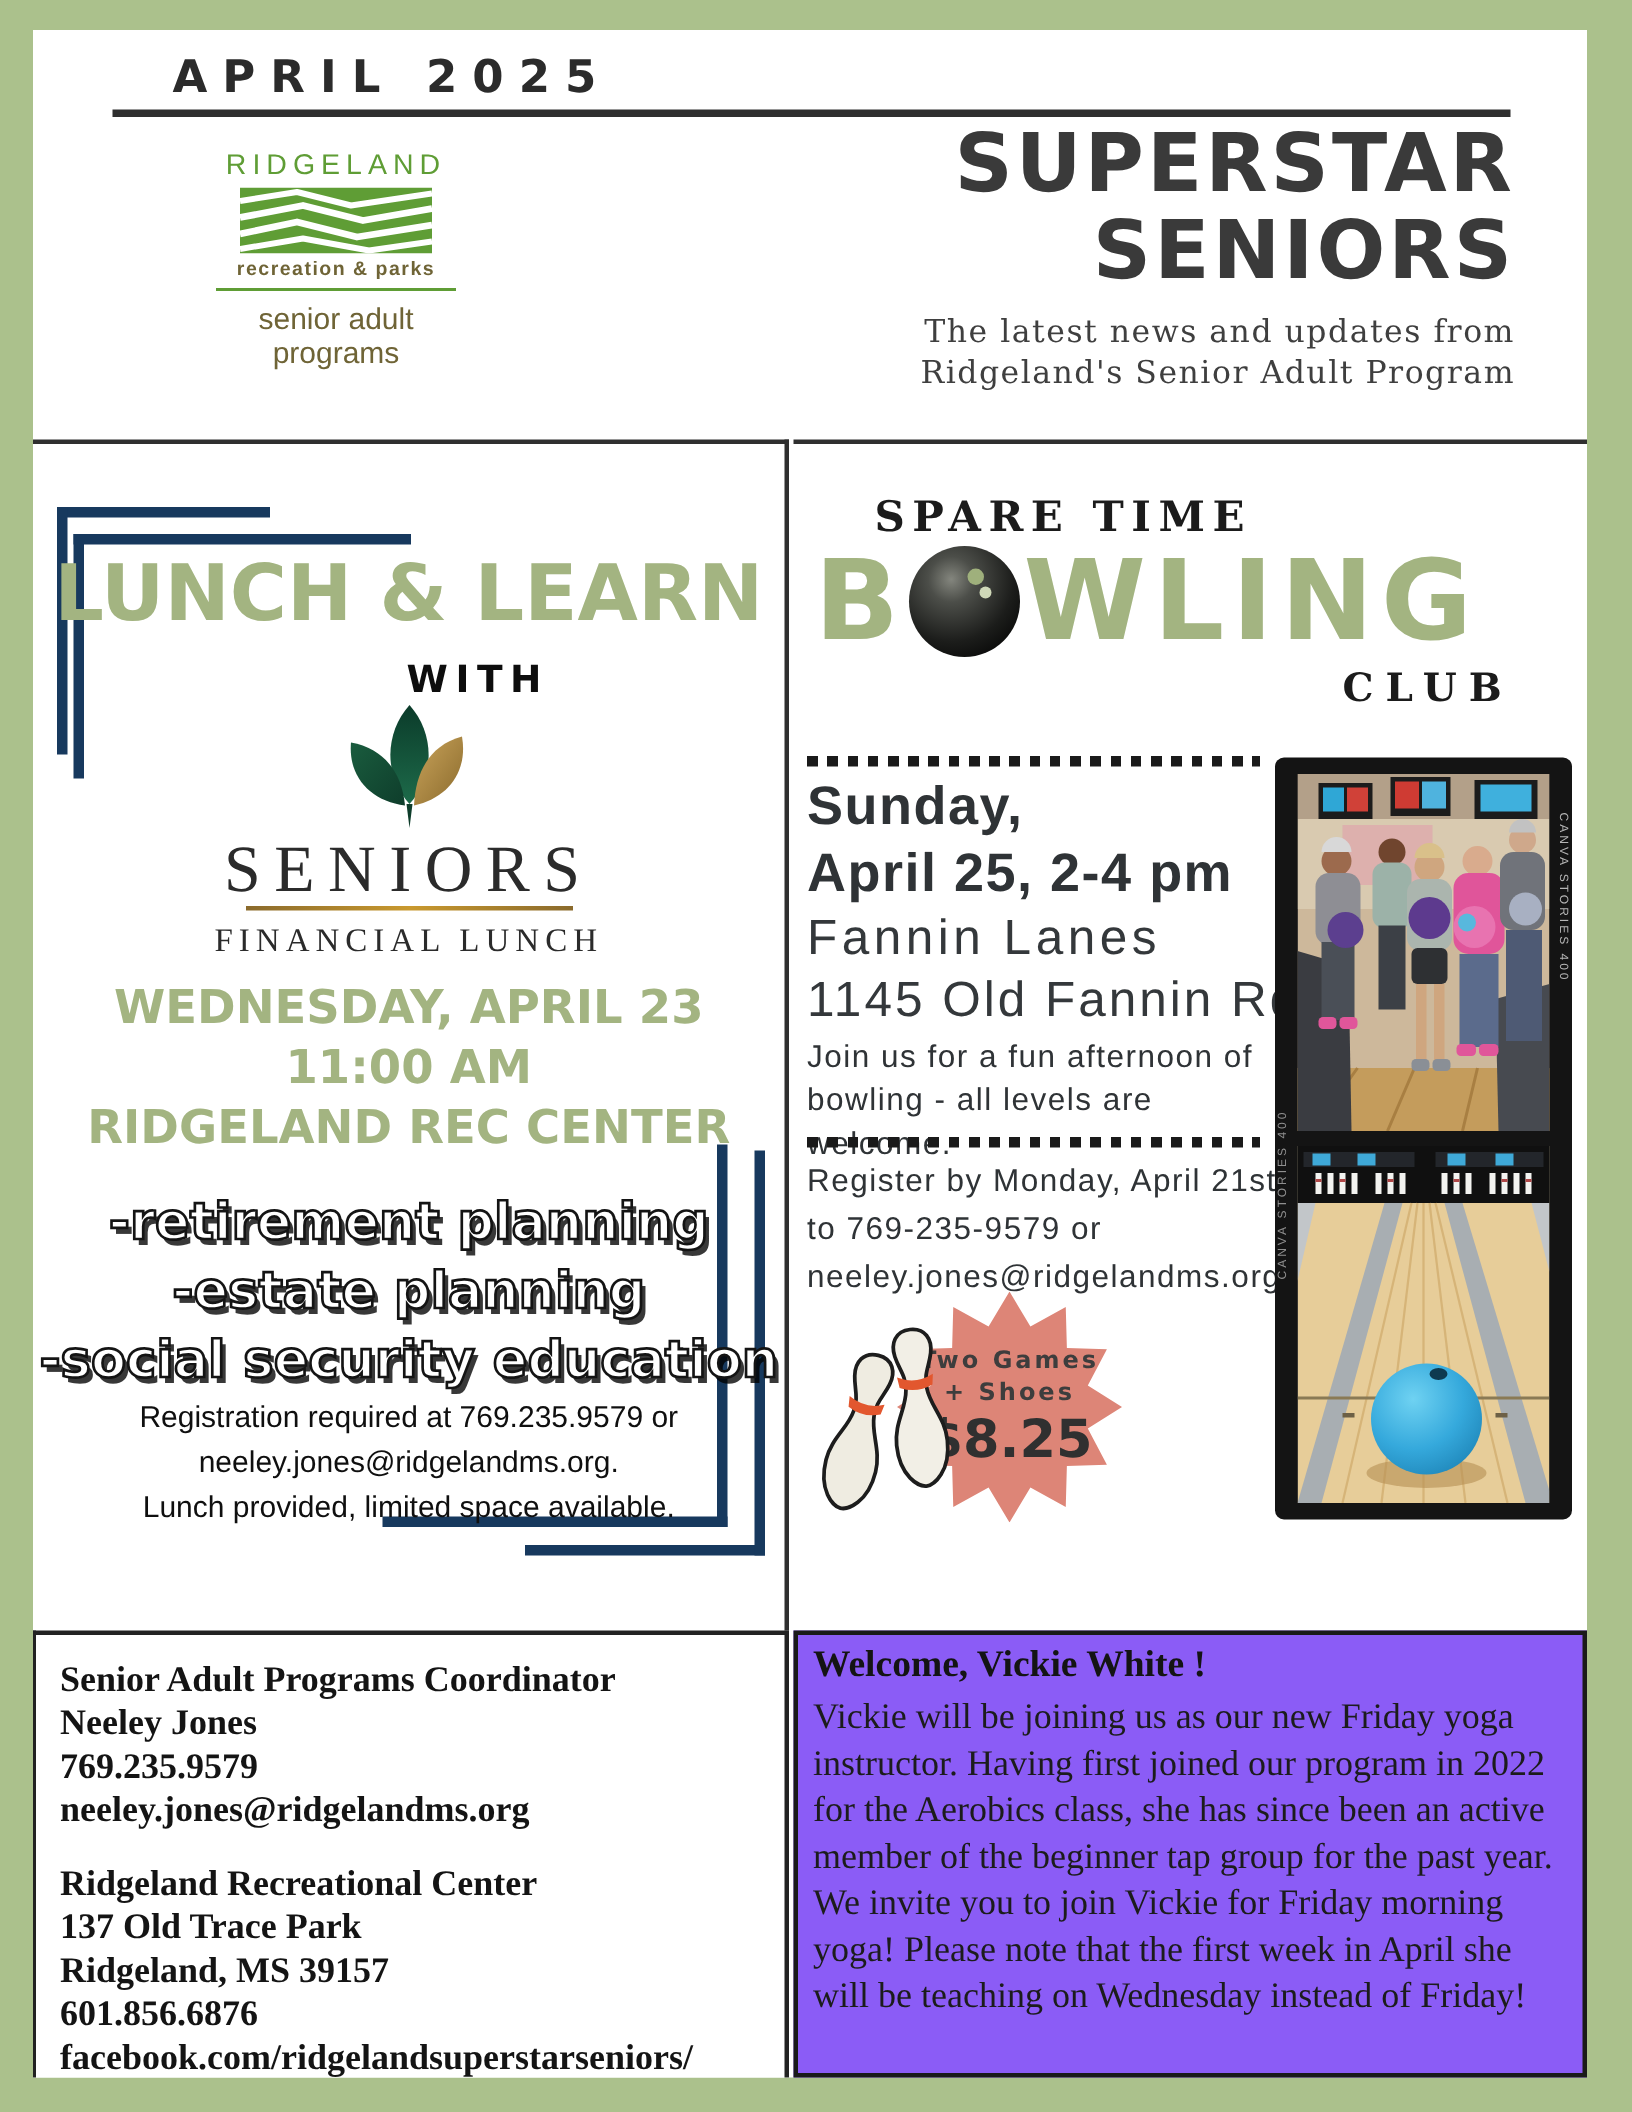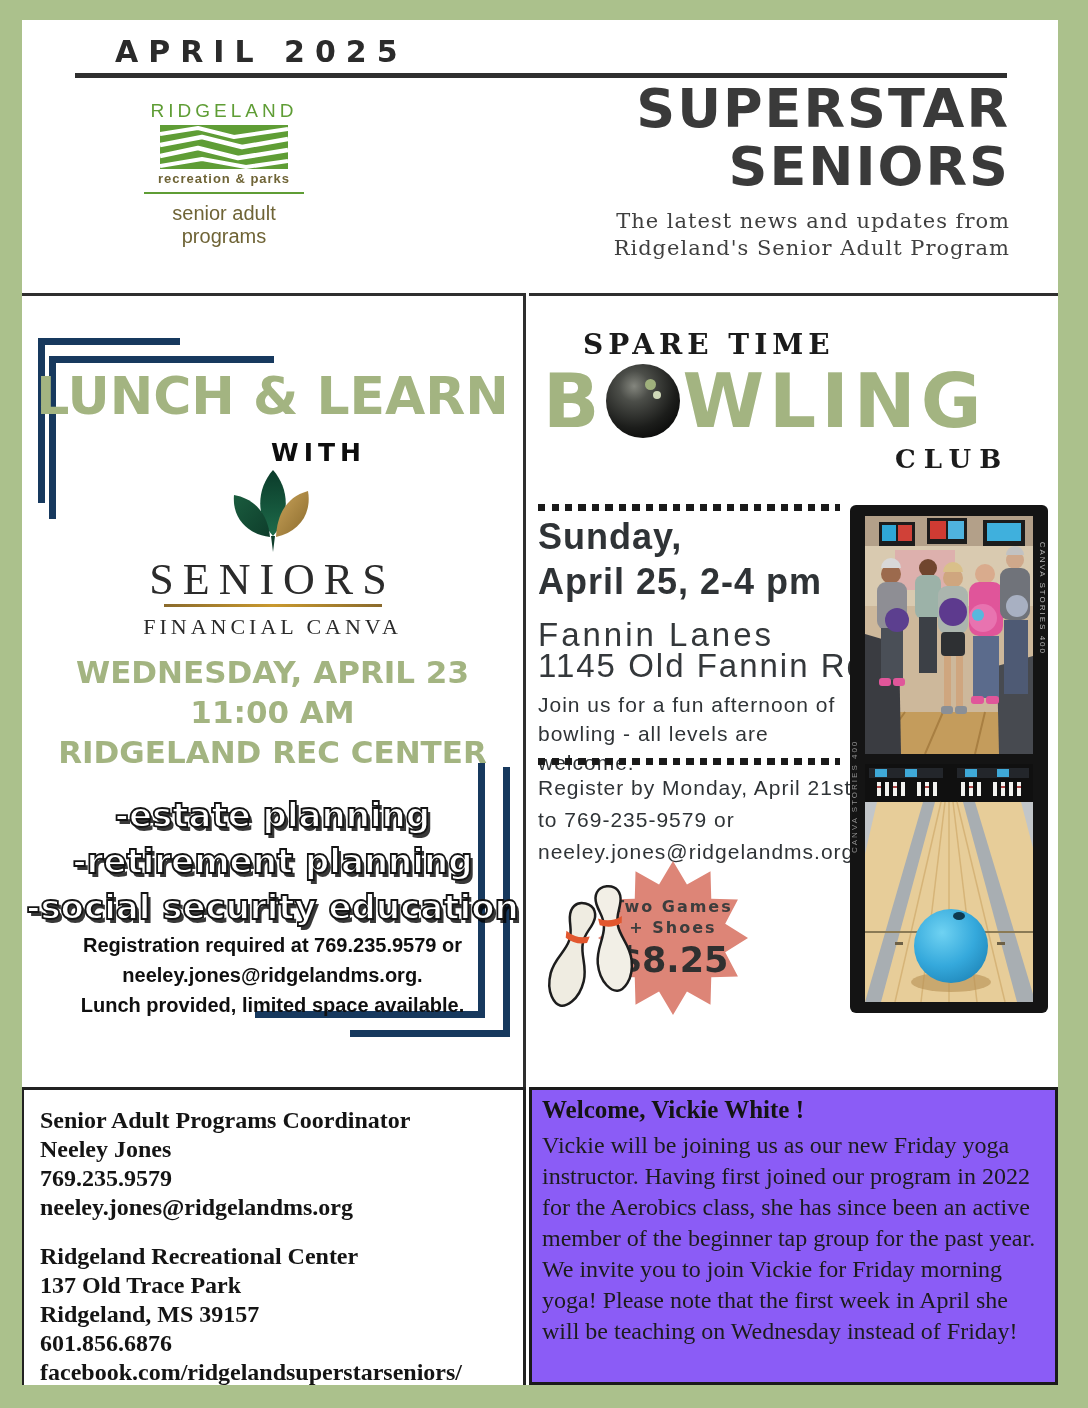--- a/index.html
+++ b/index.html
@@ -57,40 +57,40 @@
                 width:218px;height:3px;background:linear-gradient(90deg,#8a6a2c,var(--gold),#8a6a2c);}
   .pondera-sub{position:absolute;left:0;top:318px;width:100%;text-align:center;
                font-family:"Liberation Serif",serif;font-size:22px;letter-spacing:4px;color:#2b2b2b;}
   .ll-when{position:absolute;left:0;top:356px;width:100%;text-align:center;
            font-family:"DejaVu Sans",sans-serif;font-weight:800;font-size:31px;line-height:40px;color:var(--sage);}
   .ll-topics{position:absolute;left:0;top:496px;width:100%;text-align:center;
              font-family:"DejaVu Sans",sans-serif;font-weight:800;font-size:34px;line-height:46px;
              color:#ffffff;-webkit-text-stroke:1.8px #141414;
              text-shadow:3px 4px 0 rgba(0,0,0,0.78);}
   .ll-reg{position:absolute;left:0;top:634px;width:100%;text-align:center;
-          font-family:"Liberation Sans",sans-serif;font-weight:700;font-size:20px;line-height:30px;color:#0f0f0f;}
+          font-family:"Liberation Sans",sans-serif;font-weight:400;font-size:20px;line-height:30px;color:#0f0f0f;}
 
   
   .bc-kicker{position:absolute;left:54px;top:32px;font-family:"DejaVu Serif",serif;font-weight:700;
              font-size:28px;letter-spacing:5px;color:#1b1b1b;}
   .bc-title{position:absolute;left:14px;top:62px;display:flex;align-items:center;
             font-family:"DejaVu Sans",sans-serif;font-weight:800;font-size:74px;letter-spacing:5px;color:var(--sage);}
   .ball{display:inline-block;width:74px;height:74px;border-radius:50%;margin:0 2px;position:relative;
         background:radial-gradient(circle at 38% 30%, #84867e 0%, #4c4e49 22%, #1c1d1b 60%, #000 95%);}
   .ball i{position:absolute;border-radius:50%;}
   .ball .h1{left:52%;top:20%;width:11px;height:11px;background:#9fb07c;}
   .ball .h2{left:63%;top:37%;width:8px;height:8px;background:#cfd8b8;}
   .bc-club{position:absolute;left:366px;top:148px;font-family:"DejaVu Serif",serif;font-weight:700;
            font-size:26px;letter-spacing:8px;color:#1b1b1b;}
   .dotted{position:absolute;left:9px;width:302px;height:7px;
           background:repeating-linear-gradient(90deg,#1a1a1a 0 7px,transparent 7px 13.5px);}
   .d1{top:208px;} .d2{top:462px;}
   .bc-date{position:absolute;left:9px;top:218px;font-family:"Liberation Sans",sans-serif;
            font-weight:800;font-size:36px;line-height:45px;letter-spacing:1px;color:#2f3336;}
-  .bc-venue1{position:absolute;left:9px;top:320px;font-size:33px;letter-spacing:3px;color:#34383b;}
+  .bc-venue1{position:absolute;left:9px;top:310px;font-size:33px;letter-spacing:3px;color:#34383b;}
   .bc-venue2{position:absolute;left:9px;top:351px;font-size:33px;letter-spacing:2px;color:#34383b;}
   .bc-desc{position:absolute;left:9px;top:394px;width:330px;font-size:21px;line-height:29px;
            letter-spacing:1px;color:#2f3336;}
   .bc-reg{position:absolute;left:9px;top:476px;width:340px;font-size:21px;line-height:32px;
           letter-spacing:1px;color:#2f3336;}
   .star{position:absolute;left:69px;top:565px;width:150px;height:154px;background:var(--salmon);
         clip-path:polygon(50% 0%,59.3% 15.2%,75% 6.7%,75.5% 24.5%,93.3% 25%,84.8% 40.7%,100% 50%,84.8% 59.3%,93.3% 75%,75.5% 75.5%,75% 93.3%,59.3% 84.8%,50% 100%,40.7% 84.8%,25% 93.3%,24.5% 75.5%,6.7% 75%,15.2% 59.3%,0% 50%,15.2% 40.7%,6.7% 25%,24.5% 24.5%,25% 6.7%,40.7% 15.2%);
         display:flex;flex-direction:column;align-items:center;justify-content:center;}
   .star .b1,.star .b2{font-family:"DejaVu Sans",sans-serif;font-weight:700;font-size:16px;
         letter-spacing:2px;color:#3d3d3d;line-height:21px;}
@@ -174,31 +174,31 @@
             </linearGradient>
           </defs>
           <path d="M59,2 C75,20 77,48 59,68 C41,48 43,20 59,2 Z" fill="url(#gLeafC)"></path>
           <path d="M56,69 C33,66 18,50 20,27 C42,31 54,47 56,69 Z" fill="url(#gLeafL)"></path>
           <path d="M62,69 C85,64 98,46 94,23 C72,29 63,47 62,69 Z" fill="url(#gLeafR)"></path>
           <path d="M57,68 L61,68 L59,84 Z" fill="#0e3d2b"></path>
         </svg>
 
         <div class="pondera-name">SENIORS</div>
         <div class="pondera-rule"></div>
-        <div class="pondera-sub">FINANCIAL CANVA</div>
+        <div class="pondera-sub">FINANCIAL LUNCH</div>
 
         <div class="ll-when">
           <div>WEDNESDAY, APRIL 23</div>
           <div>11:00 AM</div>
           <div>RIDGELAND REC CENTER</div>
         </div>
 
         <div class="ll-topics">
+          <div>-retirement planning</div>
           <div>-estate planning</div>
-          <div>-retirement planning</div>
           <div>-social security education</div>
         </div>
 
         <div class="ll-reg">
           <div>Registration required at 769.235.9579 or</div>
           <div>neeley.jones@ridgelandms.org.</div>
           <div>Lunch provided, limited space available.</div>
         </div>
       </section>
 

